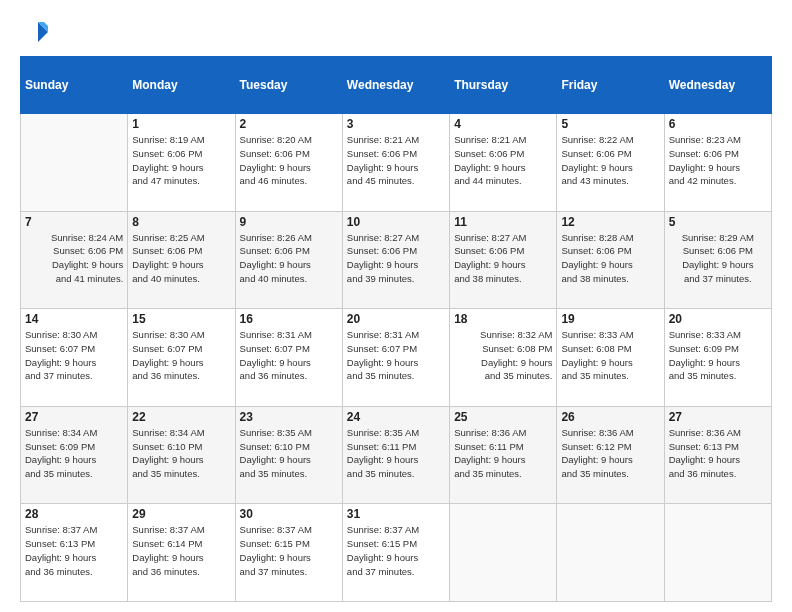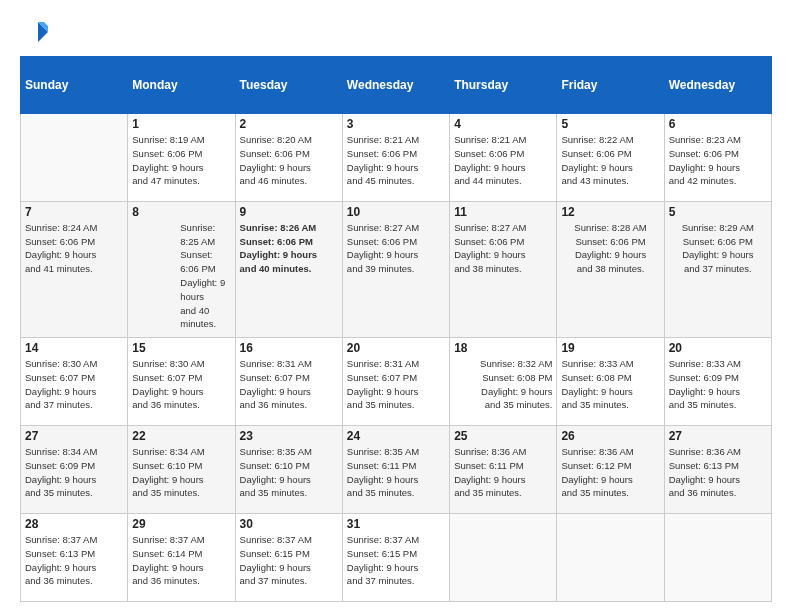--- a/index.html
+++ b/index.html
@@ -177,56 +177,56 @@
             <span class="day-num">6</span>
             <div class="cell-info" style="white-space: pre-line;">Sunrise: 8:23 AM
 Sunset: 6:06 PM
 Daylight: 9 hours
 and 42 minutes.</div>
           </td>
         </tr>
         <tr class="row-shade">
           <td>
             <span class="day-num">7</span>
-            <div class="cell-info" style="white-space: pre-line;">Sunrise: 8:24 AM
+            <div class="cell-info" style="white-space: pre-line; text-align: right;">Sunrise: 8:24 AM
 Sunset: 6:06 PM
 Daylight: 9 hours
 and 41 minutes.</div>
           </td>
           <td>
             <span class="day-num">8</span>
-            <div class="cell-info" style="white-space: pre-line; margin-left: 48px;">Sunrise: 8:25 AM
+            <div class="cell-info" style="white-space: pre-line;">Sunrise: 8:25 AM
 Sunset: 6:06 PM
 Daylight: 9 hours
 and 40 minutes.</div>
           </td>
           <td>
             <span class="day-num">9</span>
-            <div class="cell-info" style="white-space: pre-line; font-weight: bold;">Sunrise: 8:26 AM
+            <div class="cell-info" style="white-space: pre-line;">Sunrise: 8:26 AM
 Sunset: 6:06 PM
 Daylight: 9 hours
 and 40 minutes.</div>
           </td>
           <td>
             <span class="day-num">10</span>
             <div class="cell-info" style="white-space: pre-line;">Sunrise: 8:27 AM
 Sunset: 6:06 PM
 Daylight: 9 hours
 and 39 minutes.</div>
           </td>
           <td>
             <span class="day-num">11</span>
             <div class="cell-info" style="white-space: pre-line;">Sunrise: 8:27 AM
 Sunset: 6:06 PM
 Daylight: 9 hours
 and 38 minutes.</div>
           </td>
           <td>
             <span class="day-num">12</span>
-            <div class="cell-info" style="white-space: pre-line; text-align: center;">Sunrise: 8:28 AM
+            <div class="cell-info" style="white-space: pre-line;">Sunrise: 8:28 AM
 Sunset: 6:06 PM
 Daylight: 9 hours
 and 38 minutes.</div>
           </td>
           <td>
             <span class="day-num">5</span>
             <div class="cell-info" style="white-space: pre-line; text-align: center;">Sunrise: 8:29 AM
 Sunset: 6:06 PM
 Daylight: 9 hours
 and 37 minutes.</div>

